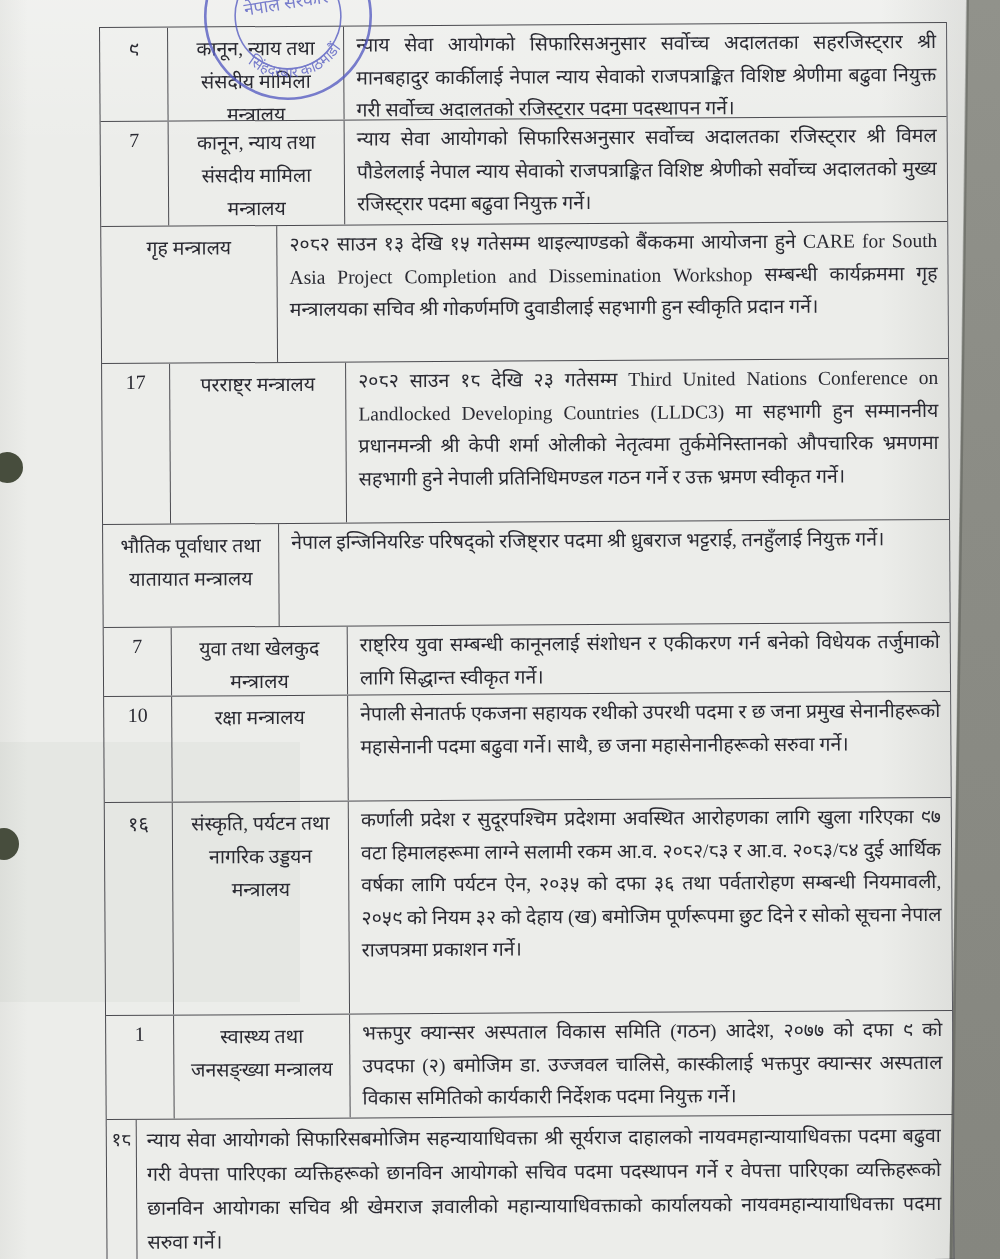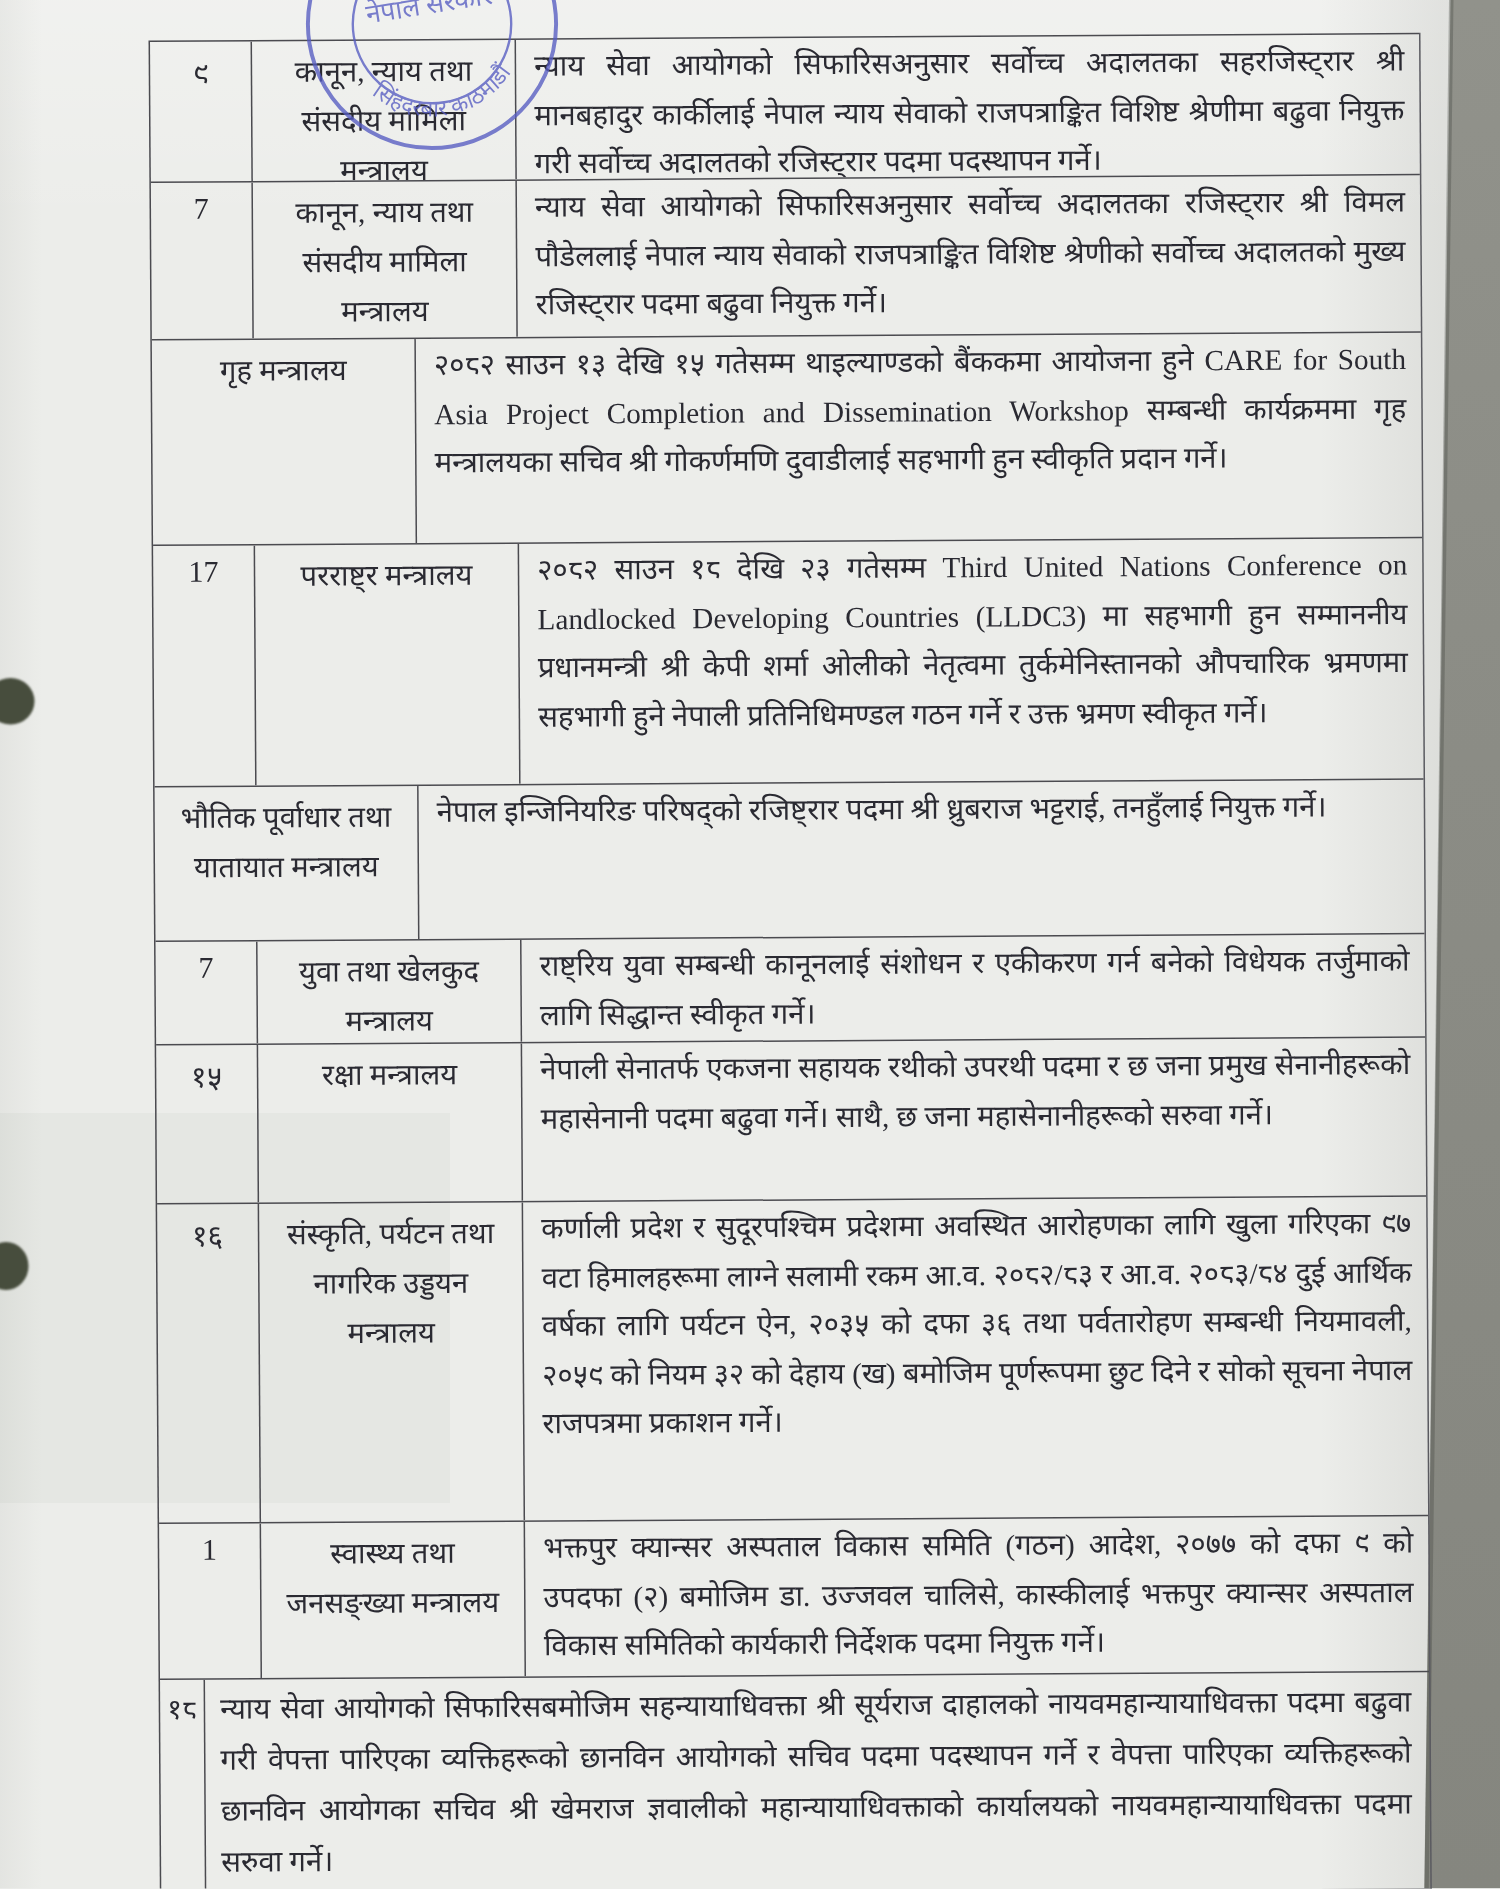--- a/index.html
+++ b/index.html
@@ -100,21 +100,21 @@
       <div class="cell decision">नेपाल इन्जिनियरिङ परिषद्को रजिष्ट्रार पदमा श्री ध्रुबराज भट्टराई, तनहुँलाई नियुक्त गर्ने।</div>
     </div>
 
     <div class="row" style="height:68px">
       <div class="cell sn">7</div>
       <div class="cell ministry">युवा तथा खेलकुद मन्त्रालय</div>
       <div class="cell decision">राष्ट्रिय युवा सम्बन्धी कानूनलाई संशोधन र एकीकरण गर्न बनेको विधेयक तर्जुमाको लागि सिद्धान्त स्वीकृत गर्ने।</div>
     </div>
 
     <div class="row" style="height:105px">
-      <div class="cell sn">१५</div>
+      <div class="cell sn">10</div>
       <div class="cell ministry">रक्षा मन्त्रालय</div>
       <div class="cell decision">नेपाली सेनातर्फ एकजना सहायक रथीको उपरथी पदमा र छ जना प्रमुख सेनानीहरूको महासेनानी पदमा बढुवा गर्ने। साथै, छ जना महासेनानीहरूको सरुवा गर्ने।</div>
     </div>
 
     <div class="row" style="height:212px">
       <div class="cell sn">१६</div>
       <div class="cell ministry">संस्कृति, पर्यटन तथा नागरिक उड्डयन मन्त्रालय</div>
       <div class="cell decision">कर्णाली प्रदेश र सुदूरपश्चिम प्रदेशमा अवस्थित आरोहणका लागि खुला गरिएका ९७ वटा हिमालहरूमा लाग्ने सलामी रकम आ.व. २०८२/८३ र आ.व. २०८३/८४ दुई आर्थिक वर्षका लागि पर्यटन ऐन, २०३५ को दफा ३६ तथा पर्वतारोहण सम्बन्धी नियमावली, २०५९ को नियम ३२ को देहाय (ख) बमोजिम पूर्णरूपमा छुट दिने र सोको सूचना नेपाल राजपत्रमा प्रकाशन गर्ने।</div>
     </div>
 

